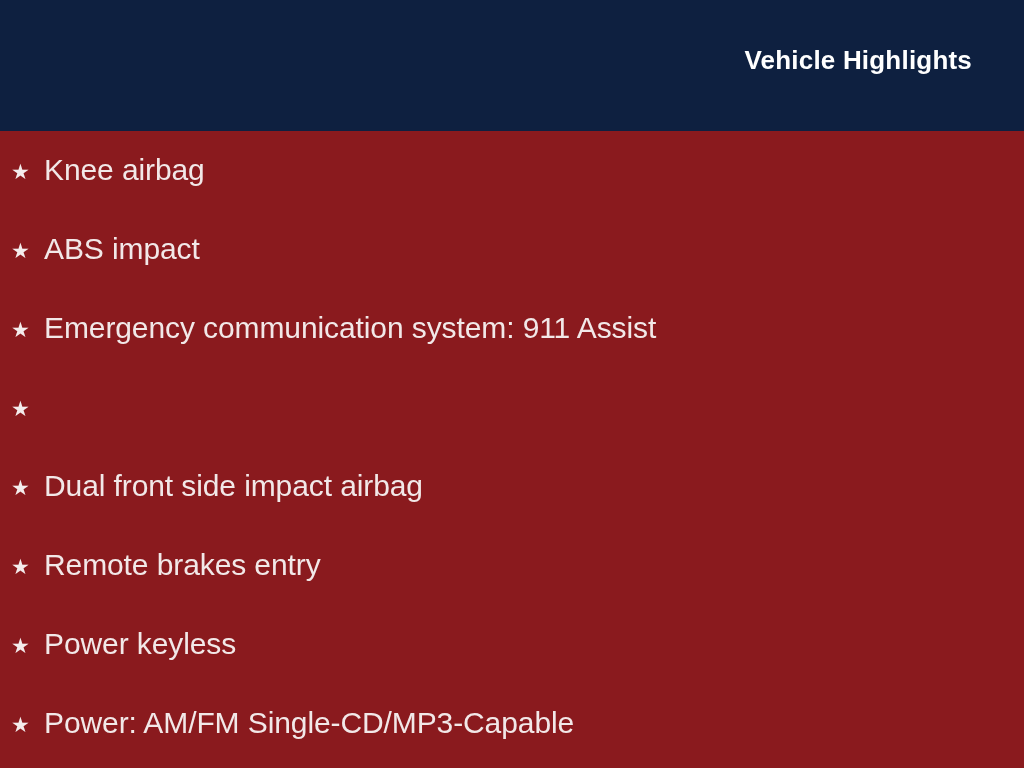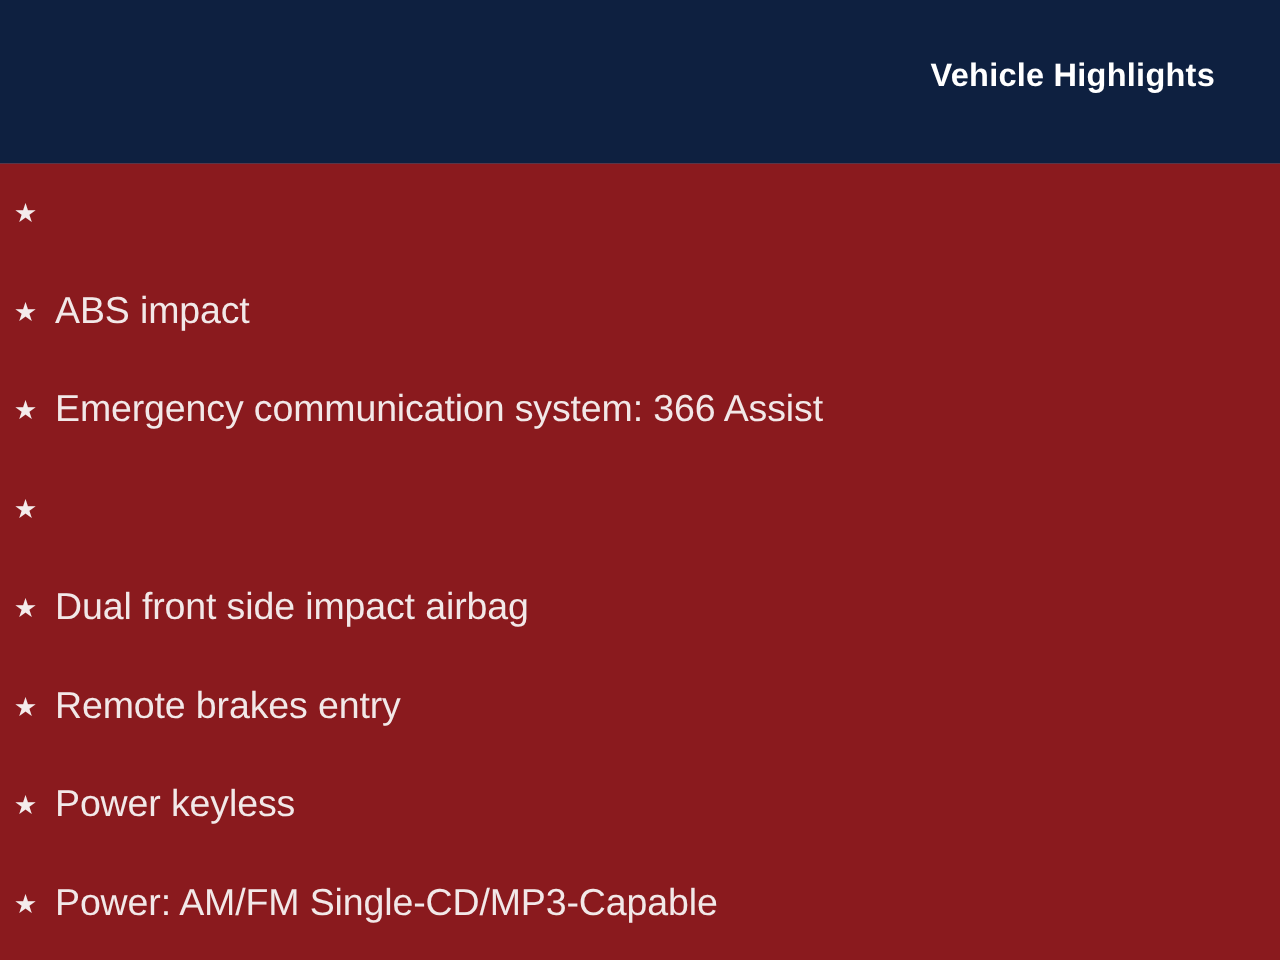--- a/index.html
+++ b/index.html
@@ -13,21 +13,21 @@
     overflow: hidden;
     background: #8a1a1e;
     font-family: "Liberation Sans", sans-serif;
     -webkit-font-smoothing: antialiased;
   }
 
   .slide {
     position: relative;
     width: 1024px;
     height: 768px;
-    background: #fca5a5;
+    background: #d946ef;
     overflow: hidden;
   }
 
   
   .header-band {
     position: absolute;
     left: 0;
     top: 0;
     width: 1024px;
     height: 131px;
@@ -110,30 +110,31 @@
 
   <div class="header-band">
     <h1 class="slide-title">Vehicle Highlights</h1>
   </div>
 
   <div class="content-body">
     <ul class="highlights-list">
 
       <li class="highlight-item">
         <span class="star-bullet">★</span>
+        <span class="highlight-text">Knee airbag</span>
       </li>
 
       <li class="highlight-item">
         <span class="star-bullet">★</span>
         <span class="highlight-text">ABS impact</span>
       </li>
 
       <li class="highlight-item">
         <span class="star-bullet">★</span>
-        <span class="highlight-text">Emergency communication system: 366 Assist</span>
+        <span class="highlight-text">Emergency communication system: 911 Assist</span>
       </li>
 
       <li class="highlight-item">
         <span class="star-bullet">★</span>
       </li>
 
       <li class="highlight-item">
         <span class="star-bullet">★</span>
         <span class="highlight-text">Dual front side impact airbag</span>
       </li>

